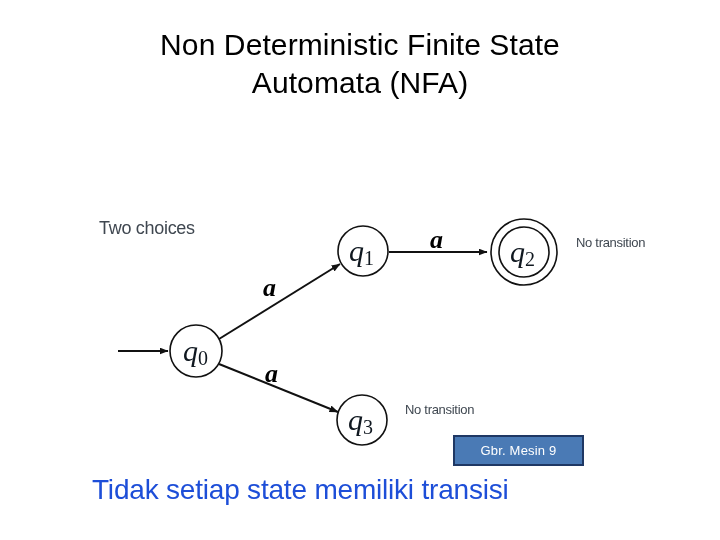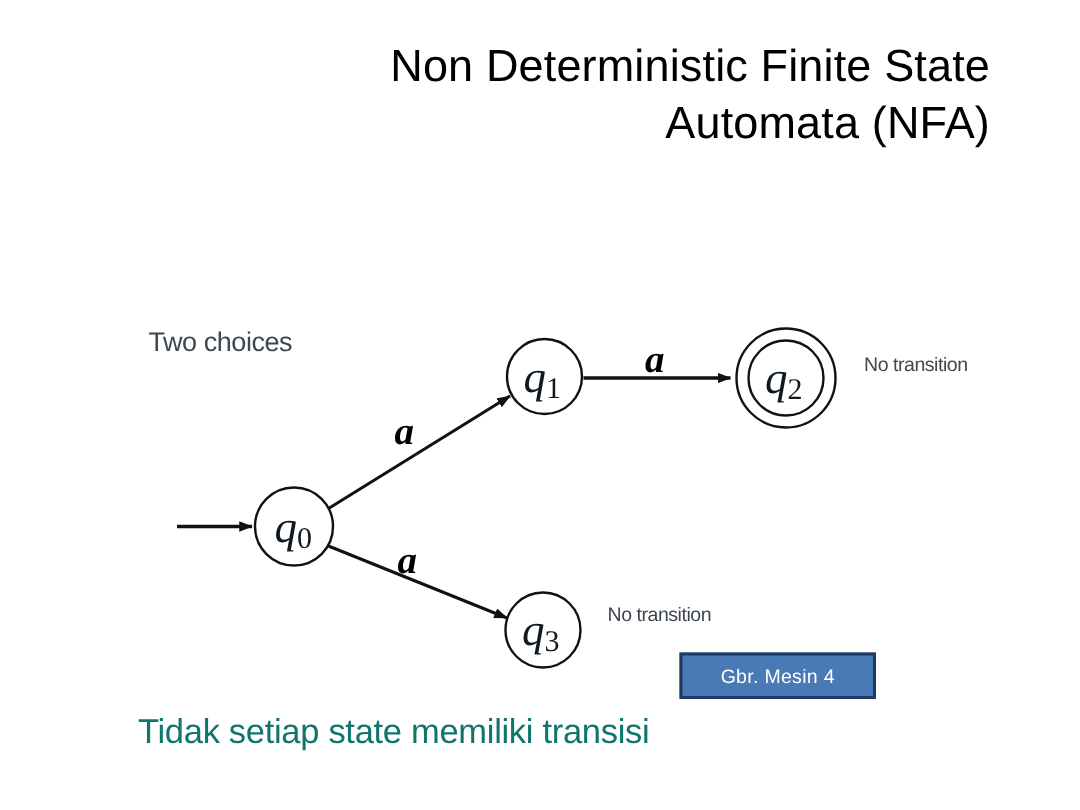--- a/index.html
+++ b/index.html
@@ -23,21 +23,21 @@
     top: 26px;
     width: 600px;
     text-align: center;
     font-family: "Liberation Sans", sans-serif;
     font-size: 30px;
     line-height: 38px;
     color: #000000;
     font-weight: 400;
     letter-spacing: 0.1px;
   }
-  .slide-title .tline { display: block; text-align: right; }
+  .slide-title .tline { display: block; }
 
   
   .diagram {
     position: absolute;
     left: 0;
     top: 0;
     width: 720px;
     height: 540px;
   }
   .diagram svg { display: block; }
@@ -67,22 +67,22 @@
     font-size: 13px;
     letter-spacing: -0.3px;
   }
 
   
   .bottom-caption {
     position: absolute;
     left: 92px;
     top: 474px;
     font-family: "Liberation Sans", sans-serif;
-    font-size: 23px;
-    color: #0f766e;
+    font-size: 28px;
+    color: #1d4ed8;
     letter-spacing: -0.2px;
     white-space: nowrap;
   }
 
   
   .badge {
     position: absolute;
     left: 453px;
     top: 435px;
     width: 131px;
@@ -184,16 +184,16 @@
     <text class="edge-label" x="265" y="382">a</text>
     <text class="edge-label" x="430" y="248">a</text>
   </svg>
 </div>
 
 <div class="anno anno-two-choices">Two choices</div>
 <div class="anno anno-no-trans-q2">No transition</div>
 <div class="anno anno-no-trans-q3">No transition</div>
 
 <div class="badge">
-  <span class="badge-label">Gbr. Mesin 4</span>
+  <span class="badge-label">Gbr. Mesin 9</span>
 </div>
 
 <div class="bottom-caption">Tidak setiap state memiliki transisi</div>
 
 </body></html>

